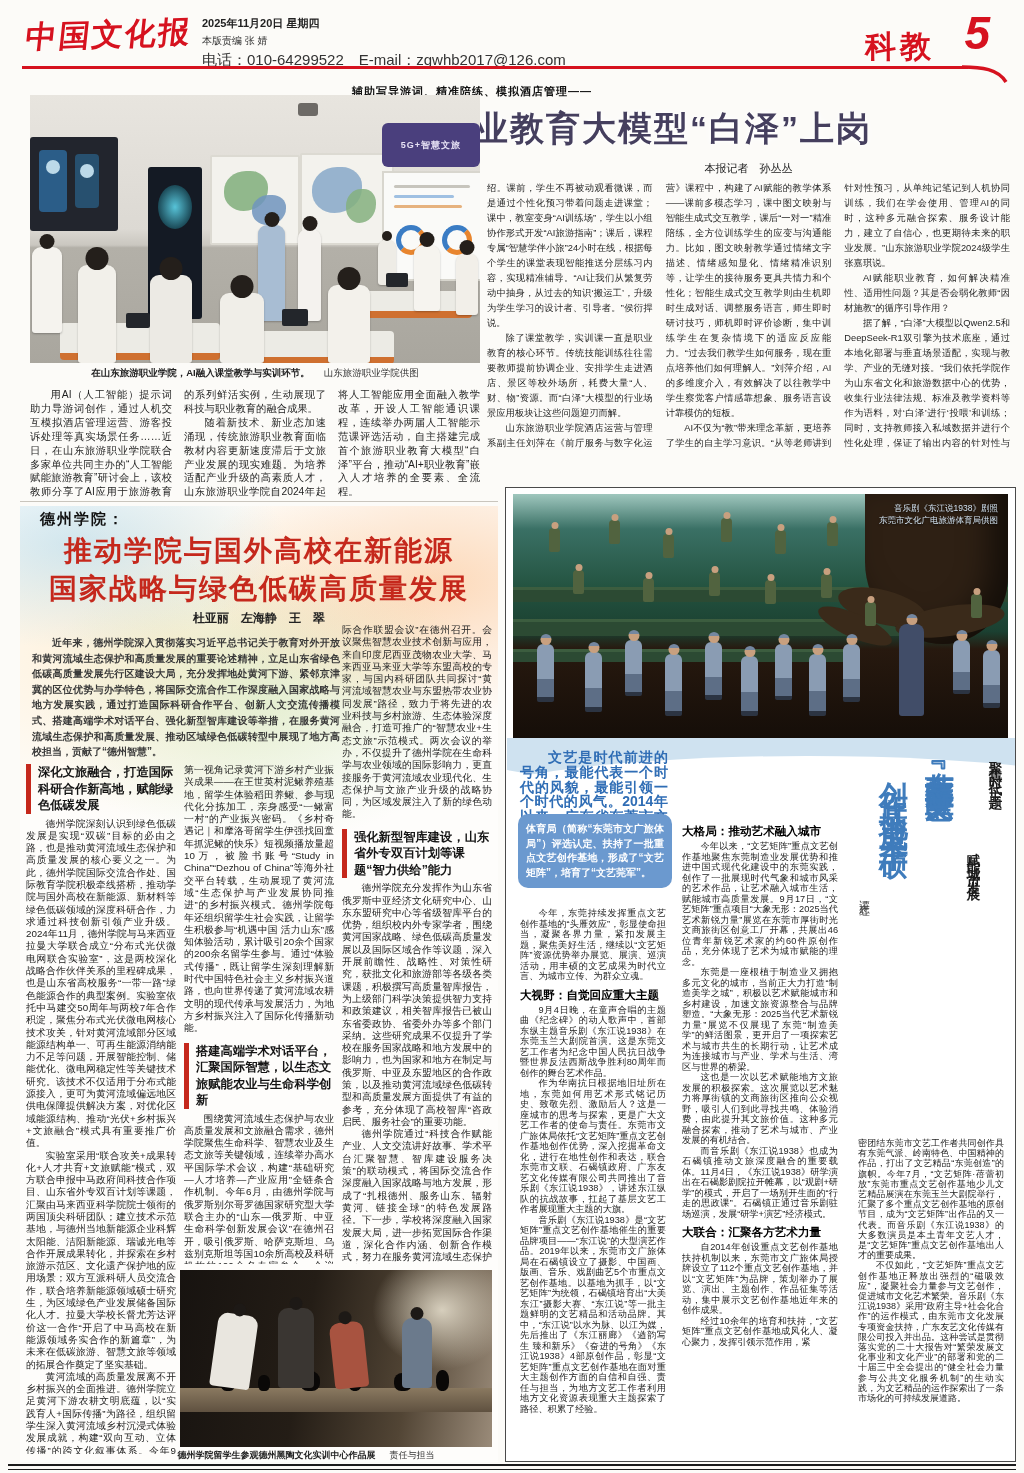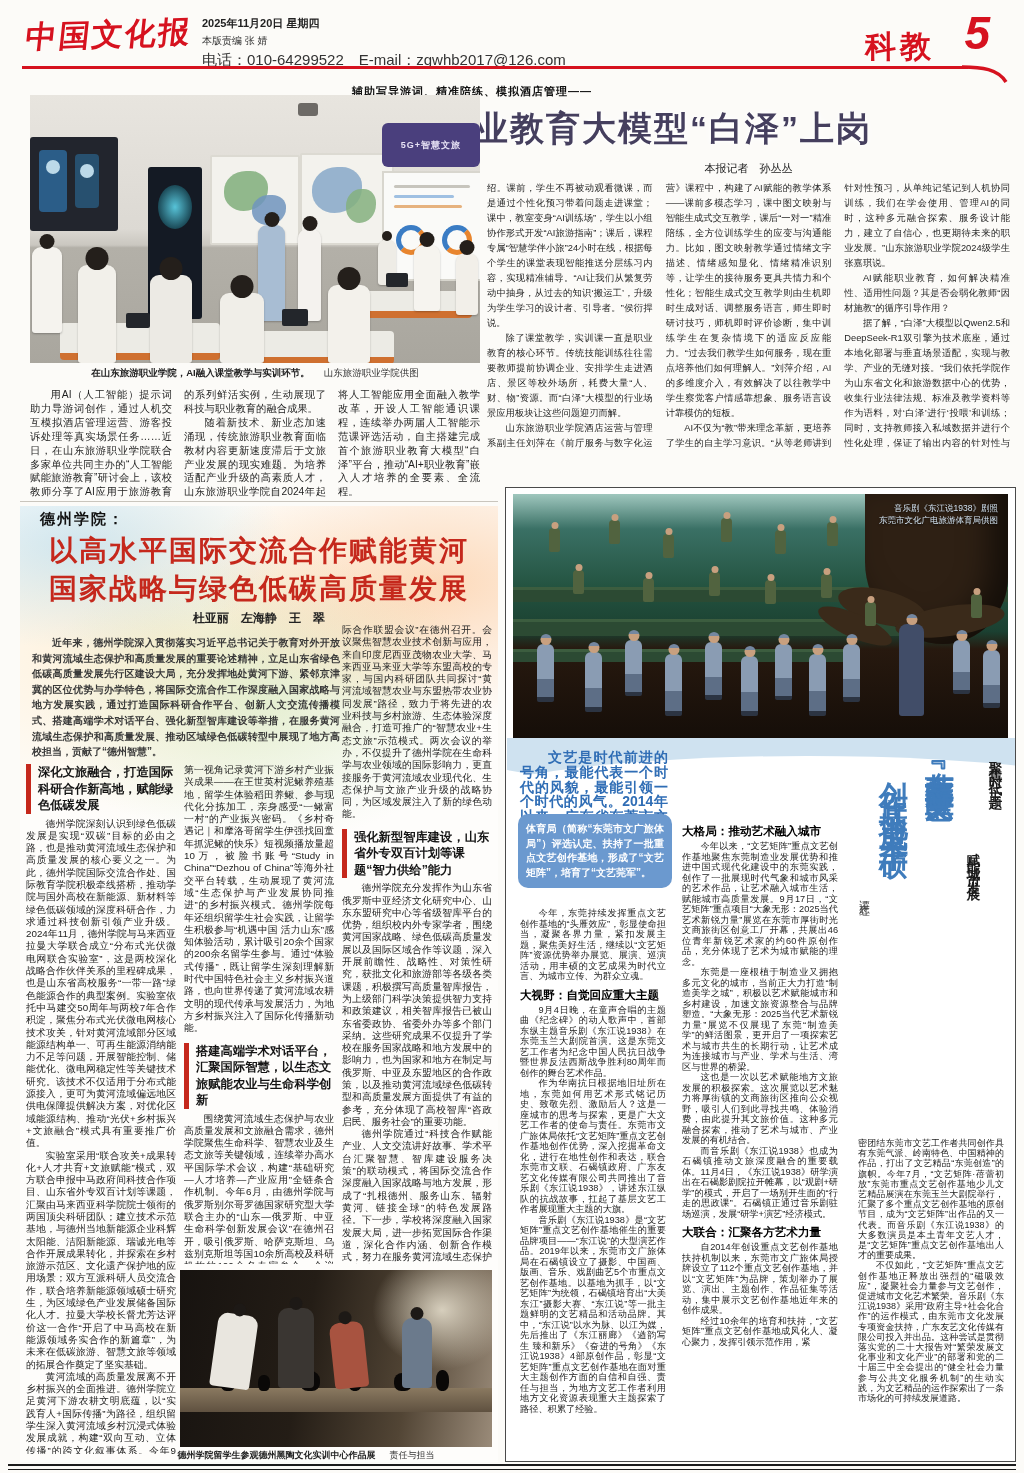--- a/index.html
+++ b/index.html
@@ -231,21 +231,21 @@
         <p>AI赋能职业教育，如何解决精准性、适用性问题？其是否会弱化教师“因材施教”的循序引导作用？</p>
         <p>据了解，“白泽”大模型以Qwen2.5和DeepSeek-R1双引擎为技术底座，通过本地化部署与垂直场景适配，实现与教学、产业的无缝对接。“我们依托学院作为山东省文化和旅游数据中心的优势，收集行业法律法规、标准及教学资料等作为语料，对‘白泽’进行‘投喂’和训练；同时，支持教师接入私域数据并进行个性化处理，保证了输出内容的针对性与准确性。”山东旅游职业学院党委书记闫向军介绍，“白泽”大模型建设下一步将深度融合文旅行业最新动态、AI数据以及教师个人知识库等，构建“产、教、研”一体化知识图谱，助力教师更新教学思维，拓宽学生能力边界。</p>
         <p>相关专家认为，AI与职业教育教学的融合，带来了理念变革与提质增效，但也需明确其能力边界，进一步厘清AI的擅长领域与教师不可替代的核心任务，才能更好实现人与技术协同共创，更大程度地优化教学效果。与此同时，应在安全可控的前提下，构建开放共享的AI技术生态，凝聚政府、院校、企业多方合力，共同推动“AI+职业教育”高质量发展。</p>
       </div>
   </section>
 
   <div class="sep-h"></div>
 
   <section class="dz">
     <div class="dz-kicker">德州学院：</div>
-    <div class="dz-h dz-h1">以高水平国际交流合作赋能黄河</div>
+    <div class="dz-h dz-h1">推动学院与国外高校在新能源</div>
     <div class="dz-h dz-h2">国家战略与绿色低碳高质量发展</div>
     <div class="dz-byline">杜亚丽　左海静　王　翠</div>
     <div class="dz-lead">近年来，德州学院深入贯彻落实习近平总书记关于教育对外开放和黄河流域生态保护和高质量发展的重要论述精神，立足山东省绿色低碳高质量发展先行区建设大局，充分发挥地处黄河下游、紧邻京津冀的区位优势与办学特色，将国际交流合作工作深度融入国家战略与地方发展实践，通过打造国际科研合作平台、创新人文交流传播模式、搭建高端学术对话平台、强化新型智库建设等举措，在服务黄河流域生态保护和高质量发展、推动区域绿色低碳转型中展现了地方高校担当，贡献了“德州智慧”。</div>
     <div class="dz-col dz-c1">
         <h4>深化文旅融合，打造国际科研合作新高地，赋能绿色低碳发展</h4>
         <p>德州学院深刻认识到绿色低碳发展是实现“双碳”目标的必由之路，也是推动黄河流域生态保护和高质量发展的核心要义之一。为此，德州学院国际交流合作处、国际教育学院积极牵线搭桥，推动学院与国外高校在新能源、新材料等绿色低碳领域的深度科研合作，力求通过科技创新引领产业升级。2024年11月，德州学院与马来西亚拉曼大学联合成立“分布式光伏微电网联合实验室”，这是两校深化战略合作伙伴关系的里程碑成果，也是山东省高校服务“一带一路”绿色能源合作的典型案例。实验室依托中马建交50周年与两校7年合作积淀，聚焦分布式光伏微电网核心技术攻关，针对黄河流域部分区域能源结构单一、可再生能源消纳能力不足等问题，开展智能控制、储能优化、微电网稳定性等关键技术研究。该技术不仅适用于分布式能源接入，更可为黄河流域偏远地区供电保障提供解决方案，对优化区域能源结构、推动“光伏+乡村振兴+文旅融合”模式具有重要推广价值。</p>
         <p>实验室采用“联合攻关+成果转化+人才共育+文旅赋能”模式，双方联合申报中马政府间科技合作项目、山东省外专双百计划等课题，汇聚由马来西亚科学院院士领衔的两国顶尖科研团队；建立技术示范基地，与德州当地新能源企业科辉太阳能、洁阳新能源、瑞诚光电等合作开展成果转化，并探索在乡村旅游示范区、文化遗产保护地的应用场景；双方互派科研人员交流合作，联合培养新能源领域硕士研究生，为区域绿色产业发展储备国际化人才。拉曼大学校长督尤芳达评价这一合作“开启了中马高校在新能源领域务实合作的新篇章”，为未来在低碳旅游、智慧文旅等领域的拓展合作奠定了坚实基础。</p>
         <p>黄河流域的高质量发展离不开乡村振兴的全面推进。德州学院立足黄河下游农耕文明底蕴，以“实践育人+国际传播”为路径，组织留学生深入黄河流域乡村沉浸式体验发展成就，构建“双向互动、立体传播”的跨文化叙事体系。今年9月，应山东国际传播中心邀请，德州学院摩洛哥籍留学生伊强走进德州市宁津县王世英村，参与“乡村奇遇记”纪录片拍摄。该活动以“小切口展现大变革”，通过留学生</p>
       </div>
     <div class="dz-col dz-c2">

